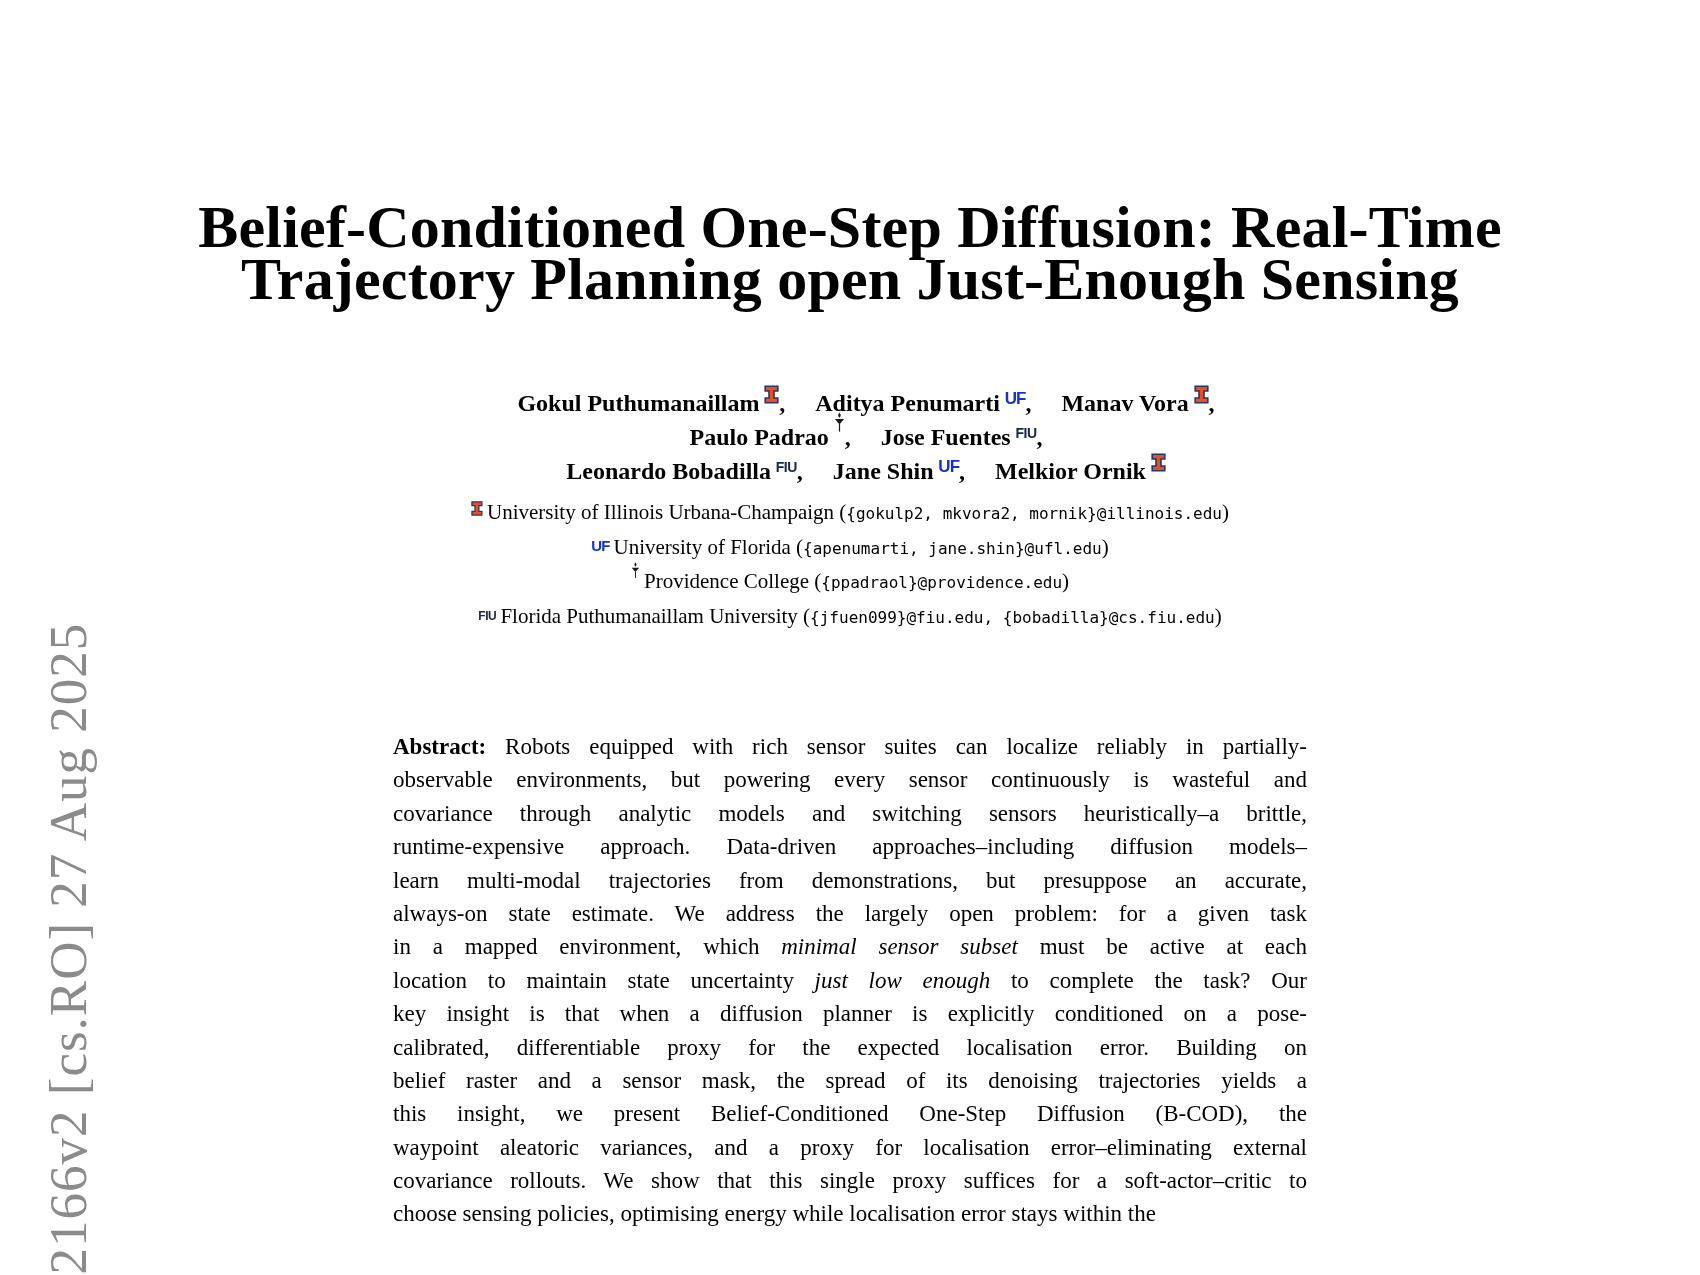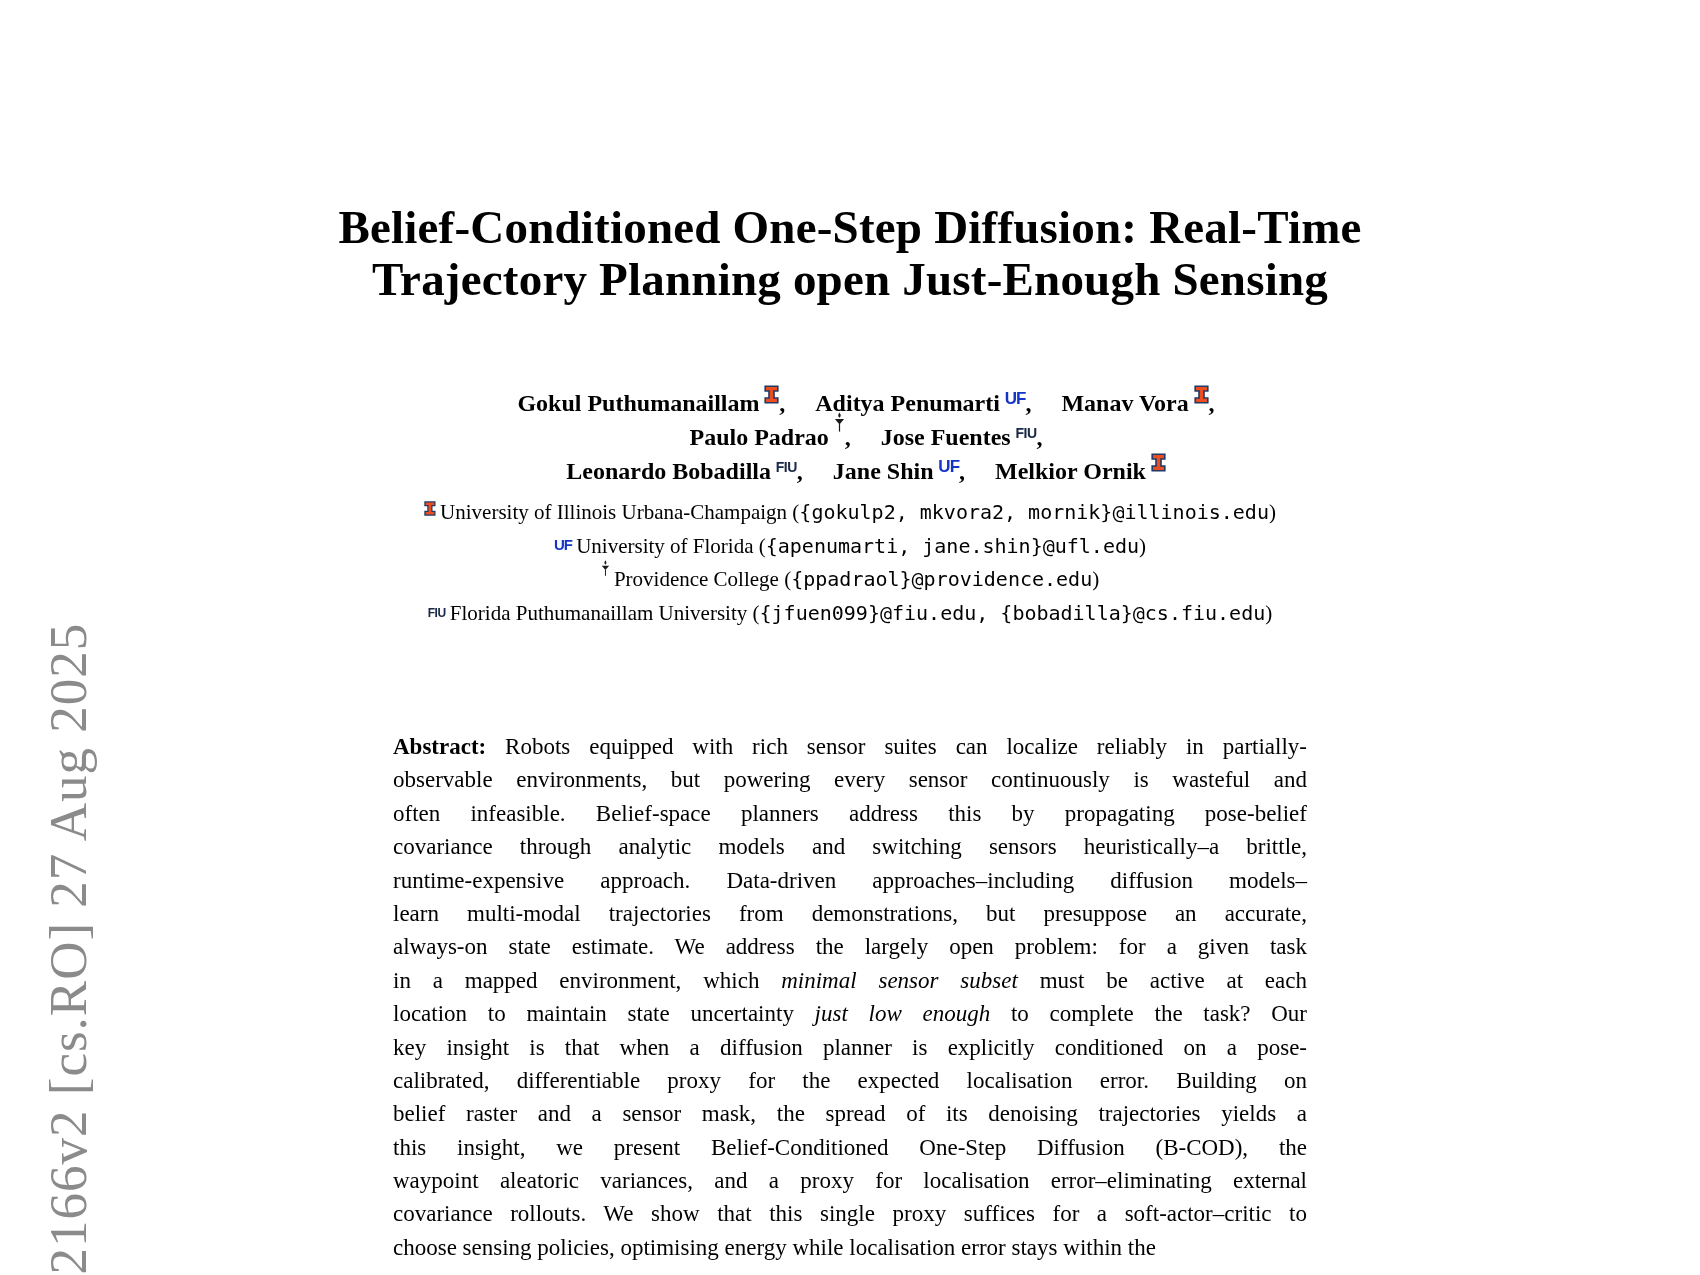--- a/index.html
+++ b/index.html
@@ -10,36 +10,36 @@
   
   .watermark{
     position:absolute; left:38px; top:1302px;
     transform:rotate(-90deg); transform-origin:left top;
     white-space:nowrap; font-size:53px; letter-spacing:1px;
     color:var(--wm,#8b8b8b); font-family:"Liberation Serif", serif;
   }
   
   .title{
     position:absolute; top:201px; left:0; width:1700px;
-    text-align:center; font-weight:bold; font-size:47px; line-height:52px;
+    text-align:center; font-weight:bold; font-size:60px; line-height:52px;
     letter-spacing:0.2px;
   }
   
   .authors{
     position:absolute; top:386px; left:16px; width:1700px;
     text-align:center; font-weight:bold; font-size:24px; line-height:34px;
   }
   .author{display:inline-block; margin:0 15px; white-space:nowrap;}
   .author .suffix{font-weight:bold;}
   
   .affils{
     position:absolute; top:496px; left:0; width:1700px;
     text-align:center; font-size:21px; line-height:33.5px;
   }
-  .affil-mono{font-family:"DejaVu Sans Mono", monospace; font-size:20px;}
+  .affil-mono{font-family:"DejaVu Sans Mono", monospace; font-size:16px;}
   
   .mark{display:inline-block; position:relative; line-height:0; vertical-align:baseline;}
   .mark.sup{top:-7px;}
   .mark svg{display:inline-block;}
   .uf-txt{
     font-family:"Liberation Sans", sans-serif; font-weight:bold;
     color:var(--ufblue,#1434C8); letter-spacing:-1px; line-height:1;
   }
   .fiu-txt{
     font-family:"Liberation Sans", sans-serif; font-weight:bold;
@@ -103,21 +103,20 @@
             <path d="M5.5,0.4 C4.3,2.5 3.4,3.5 5.5,5.8 C7.6,3.5 6.7,2.5 5.5,0.4 Z" fill="#1a1a1a"></path>
             <path d="M0.9,7 H10.1 L5.5,12.4 Z" fill="#1a1a1a"></path>
             <rect x="4.9" y="12" width="1.2" height="7.6" fill="#1a1a1a"></rect>
           </svg></span><span> Providence College (</span><span class="affil-mono">{ppadraol}@providence.edu</span><span>)</span></div>
       <div><span class="mark sup"><span class="fiu-txt">FIU</span></span><span> Florida Puthumanaillam University (</span><span class="affil-mono">{jfuen099}@fiu.edu, {bobadilla}@cs.fiu.edu</span><span>)</span></div>
     </div>
 
   <div class="abstract" id="abstract">
       <div class="abs-line"><b>Abstract:</b> Robots equipped with rich sensor suites can localize reliably in partially-</div>
       <div class="abs-line">observable environments, but powering every sensor continuously is wasteful and</div>
-      <div class="abs-line">often infeasible.  Belief-space planners address this by propagating pose-belief</div>
       <div class="abs-line">covariance through analytic models and switching sensors heuristically–a brittle,</div>
       <div class="abs-line">runtime-expensive approach. Data-driven approaches–including diffusion models–</div>
       <div class="abs-line">learn multi-modal trajectories from demonstrations, but presuppose an accurate,</div>
       <div class="abs-line">always-on state estimate. We address the largely open problem: for a given task</div>
       <div class="abs-line">in a mapped environment, which <i>minimal sensor subset</i> must be active at each</div>
       <div class="abs-line">location to maintain state uncertainty <i>just low enough</i> to complete the task? Our</div>
       <div class="abs-line">key insight is that when a diffusion planner is explicitly conditioned on a pose-</div>
       <div class="abs-line">calibrated, differentiable proxy for the expected localisation error.  Building on</div>
       <div class="abs-line">belief raster and a sensor mask, the spread of its denoising trajectories yields a</div>
       <div class="abs-line">this insight, we present Belief-Conditioned One-Step Diffusion (B-COD), the</div>

